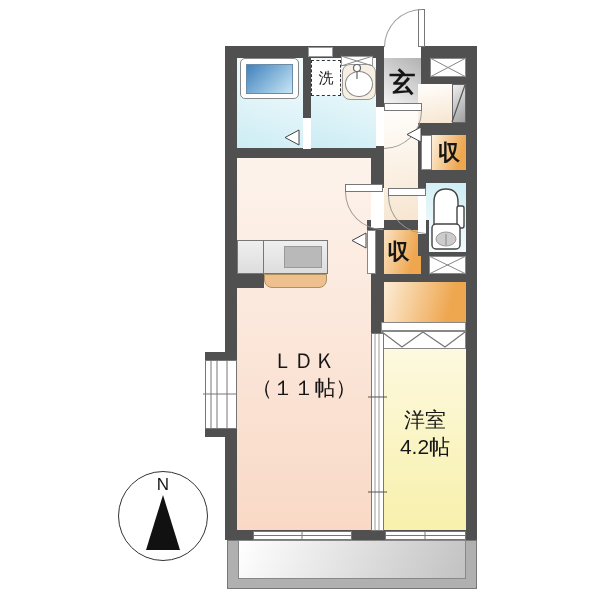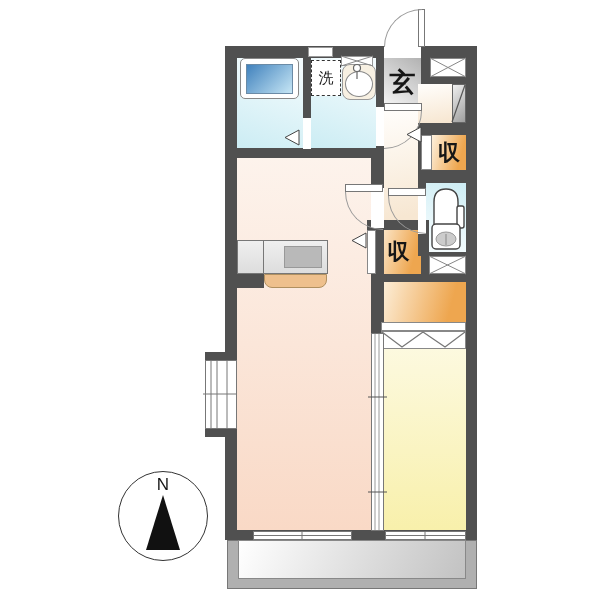--- a/index.html
+++ b/index.html
@@ -123,21 +123,27 @@
 
   <div class="abs lbl" style="left:384px;top:58px;width:37px;height:49px;font-size:26px;font-weight:600;">
       <span>玄</span>
     </div>
   <div class="abs lbl" style="left:432px;top:135px;width:34px;height:35px;font-size:22px;font-weight:600;">
       <span>収</span>
     </div>
   <div class="abs lbl" style="left:376px;top:230px;width:45px;height:44px;font-size:22px;font-weight:600;">
       <span>収</span>
     </div>
+  <div class="abs" style="left:237px;top:347px;width:134px;height:56px;text-align:center;font-size:21px;color:#161616;line-height:1.3;">
+    <div>ＬＤＫ</div>
+    <div>（１１帖）</div>
+  </div>
   <div class="abs" style="left:384px;top:406px;width:82px;height:56px;text-align:center;font-size:21px;color:#161616;line-height:1.3;">
+    <div>洋室</div>
+    <div>4.2帖</div>
   </div>
 
   <svg width="600" height="600" viewBox="0 0 600 600">
 
     <g stroke="#888" stroke-width="1" fill="none">
       <path d="M430 58 L466 77 M466 58 L430 77"></path>
       <path d="M429 256 L466 274 M466 256 L429 274"></path>
       <path d="M341 56 L373 66 M373 56 L341 66"></path>
     </g>
 

